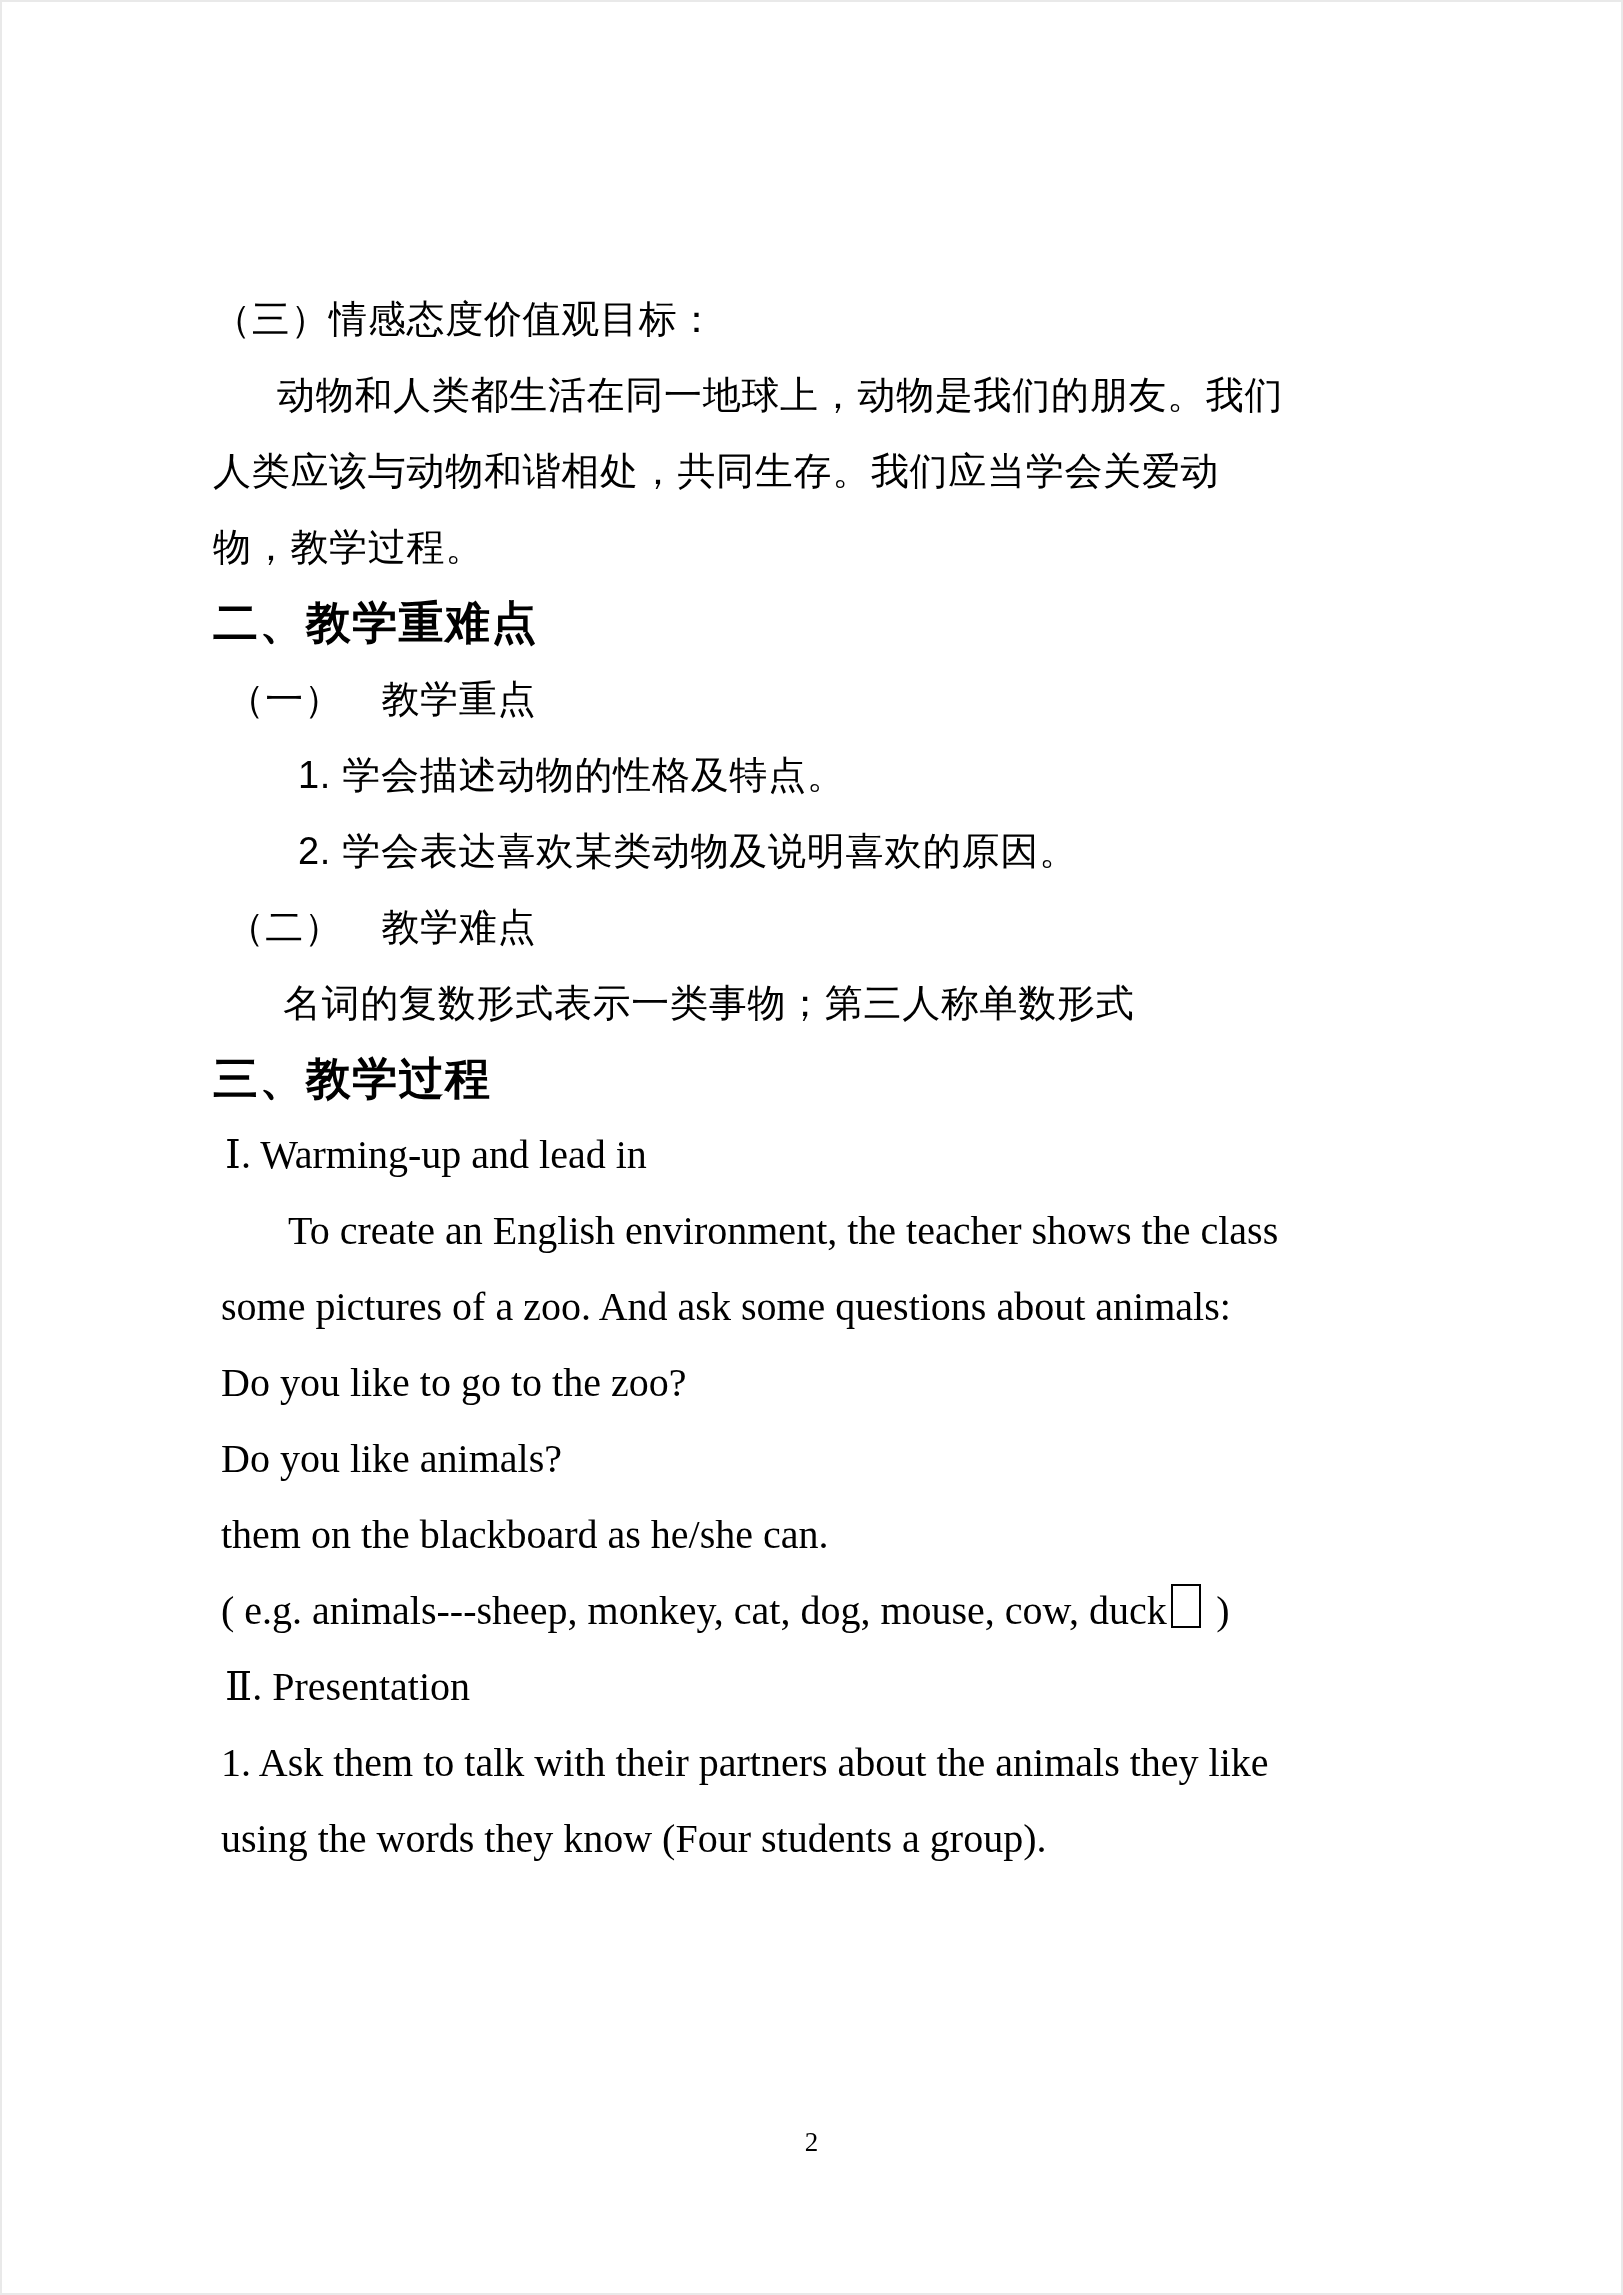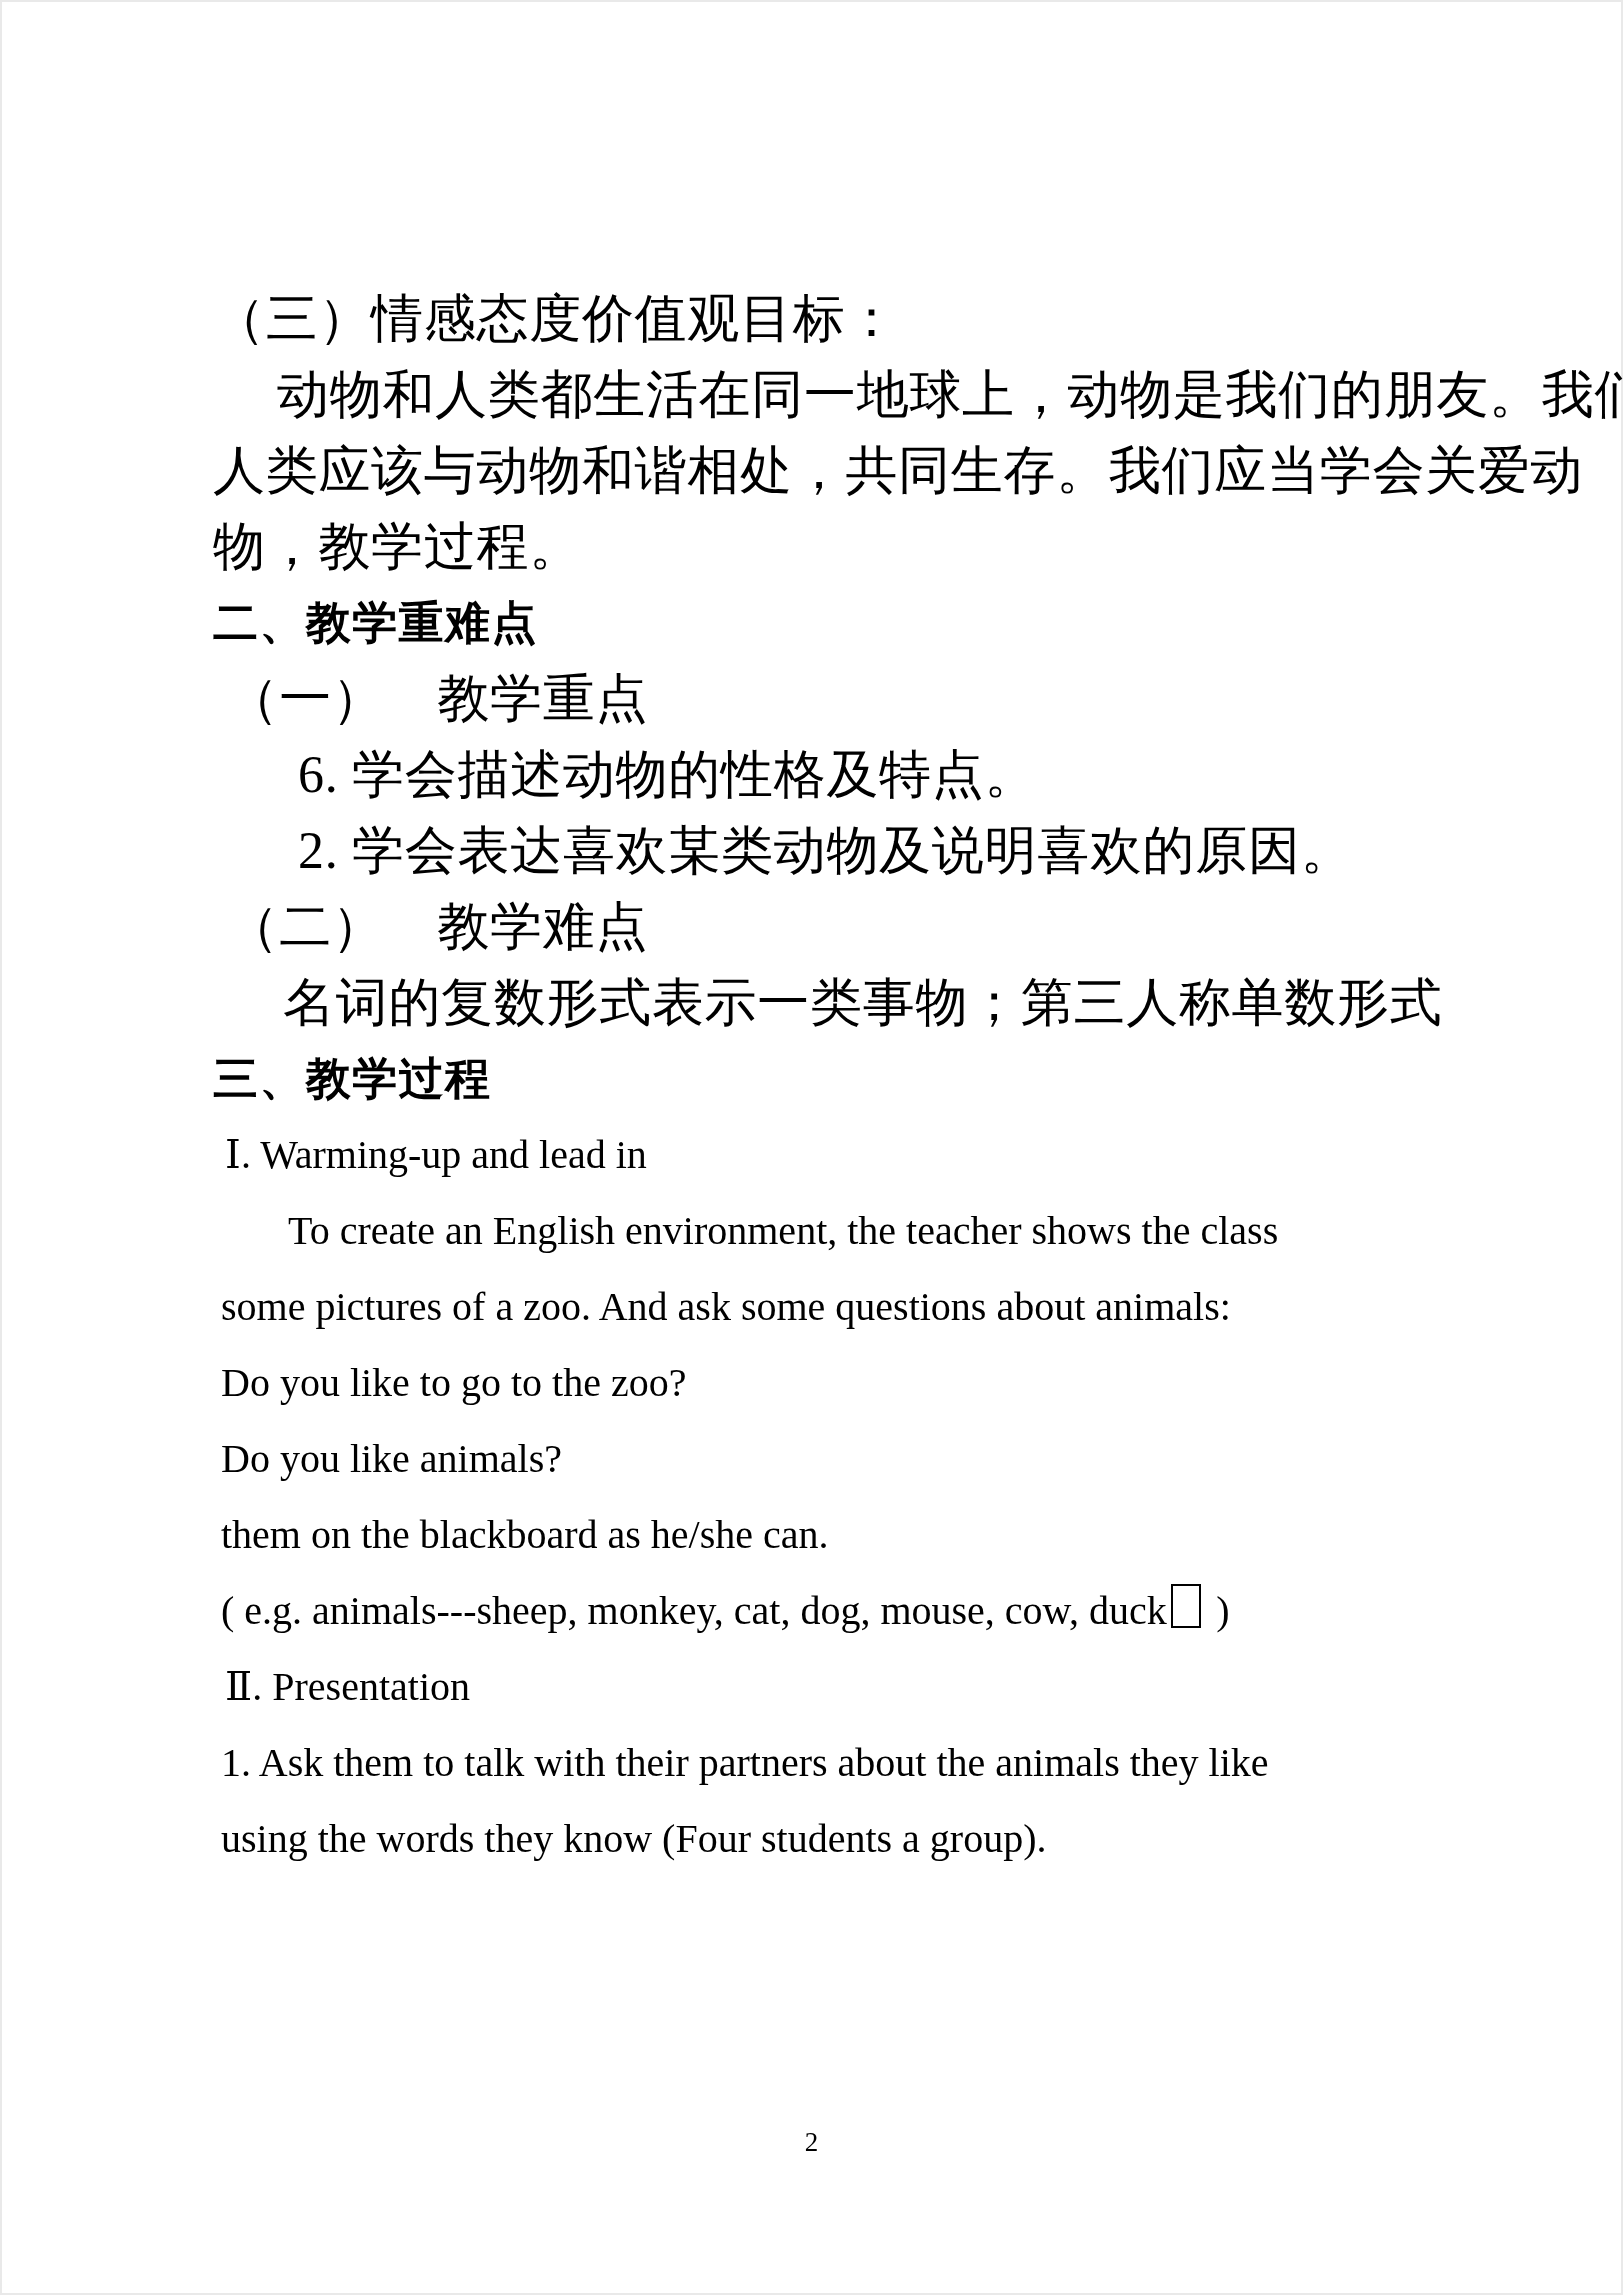--- a/index.html
+++ b/index.html
@@ -18,22 +18,22 @@
     top: 281px;
     width: 1227px;
   }
   .line {
     height: 76px;
     line-height: 76px;
     white-space: pre;
   }
   
   .cn {
-    font-family: Liberation Serif, serif;
-    font-size: 52px;
+    font-family: Liberation Sans, sans-serif;
+    font-size: 38px;
     letter-spacing: 0.7px;
   }
   
   .hei {
     font-family: "Liberation Sans", "DejaVu Sans", sans-serif;
     font-weight: 700;
     font-size: 45px;
     letter-spacing: 1.4px;
   }
   
@@ -68,21 +68,21 @@
 <body>
 
 <div class="page">
   <main class="content" id="doc-body">
       <div class="line cn" style="padding-left: 0px;"><span>（三）情感态度价值观目标：</span></div>
       <div class="line cn" style="padding-left: 64px;"><span>动物和人类都生活在同一地球上，动物是我们的朋友。我们</span></div>
       <div class="line cn" style="padding-left: 0px;"><span>人类应该与动物和谐相处，共同生存。我们应当学会关爱动</span></div>
       <div class="line cn" style="padding-left: 0px;"><span>物，教学过程。</span></div>
       <div class="line hei" style="padding-left: 0px;"><span>二、教学重难点</span></div>
       <div class="line cn" style="padding-left: 13.6px;"><span>（一）　教学重点</span></div>
-      <div class="line cn" style="padding-left: 85px;"><span>6. 学会描述动物的性格及特点。</span></div>
+      <div class="line cn" style="padding-left: 85px;"><span>1. 学会描述动物的性格及特点。</span></div>
       <div class="line cn" style="padding-left: 85px;"><span>2. 学会表达喜欢某类动物及说明喜欢的原因。</span></div>
       <div class="line cn" style="padding-left: 13.6px;"><span>（二）　教学难点</span></div>
       <div class="line cn" style="padding-left: 70px;"><span>名词的复数形式表示一类事物；第三人称单数形式</span></div>
       <div class="line hei" style="padding-left: 0px;"><span>三、教学过程</span></div>
       <div class="line en" style="padding-left: 4.1px;"><span>Ⅰ. Warming-up and lead in</span></div>
       <div class="line en" style="padding-left: 67px;"><span>To create an English environment, the teacher shows the class</span></div>
       <div class="line en" style="padding-left: 0px;"><span>some pictures of a zoo. And ask some questions about animals:</span></div>
       <div class="line en" style="padding-left: 0px;"><span>Do you like to go to the zoo?</span></div>
       <div class="line en" style="padding-left: 0px;"><span>Do you like animals?</span></div>
       <div class="line en" style="padding-left: 0px;"><span>them on the blackboard as he/she can.</span></div>

